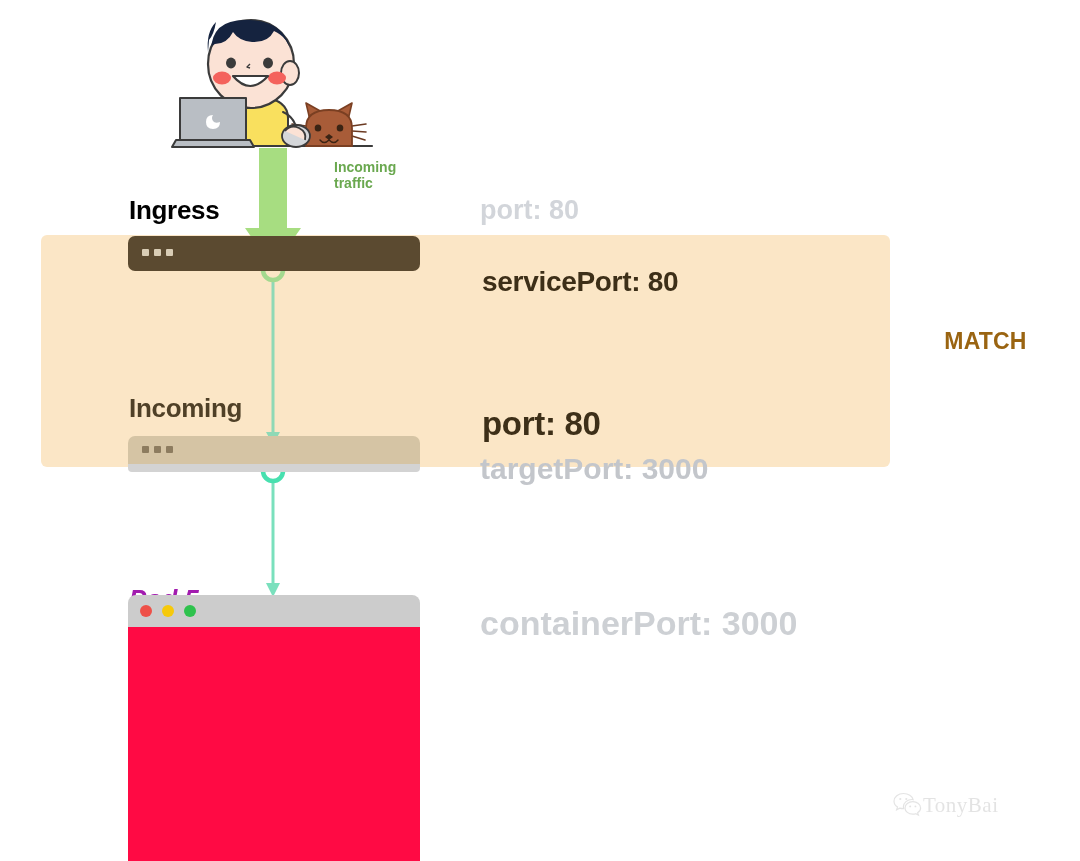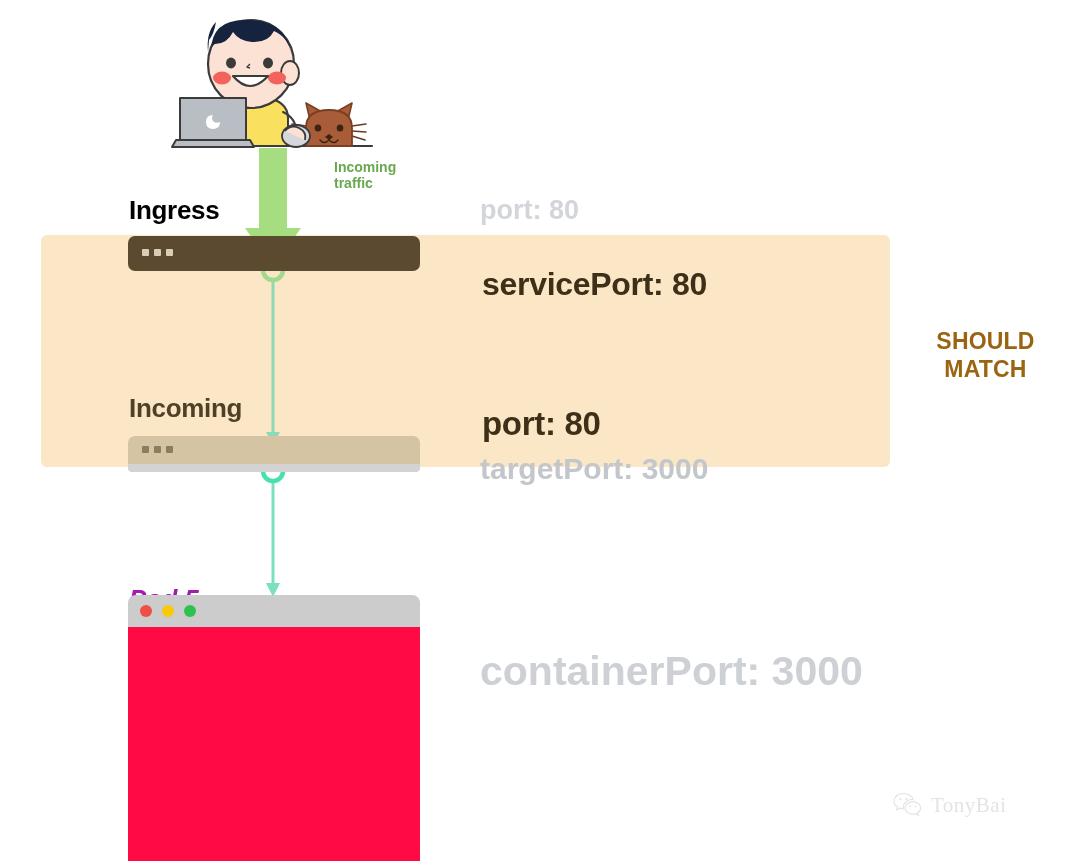--- a/index.html
+++ b/index.html
@@ -136,38 +136,38 @@
     font-weight: bold;
     text-align: center;
   }
   #txt-port-80-top {
     left: 480px; top: 195px;
     font-size: 27px;
     color: #d2d5da;
   }
   #txt-serviceport {
     left: 482px; top: 266px;
-    font-size: 32px;
+    font-size: 28px;
     color: #3d2f18;
     letter-spacing: -0.3px;
   }
   #txt-port-80-mid {
     left: 482px; top: 405px;
     font-size: 33px;
     color: #3d2f18;
     letter-spacing: -0.3px;
   }
   #txt-targetport {
     left: 480px; top: 452px;
     font-size: 30px;
     color: #c3c6cb;
   }
   #txt-containerport {
-    left: 480px; top: 648px;
-    font-size: 41px;
+    left: 480px; top: 604px;
+    font-size: 34px;
     color: #cdd0d4;
   }
 
   
   #should-match {
     position: absolute;
     left: 898px;
     top: 327px;
     width: 175px;
     text-align: center;
@@ -199,21 +199,20 @@
     pointer-events: none;
   }
 
   
   #watermark {
     position: absolute;
     left: 893px;
     top: 792px;
     display: flex;
     align-items: center;
-    gap: 8px;
     opacity: 0.5;
   }
   #watermark .wm-text {
     font-size: 21px;
     color: #c9c9c9;
     letter-spacing: 0.5px;
     font-family: "Liberation Serif", serif;
   }
 </style>
 </head>
@@ -337,21 +336,20 @@
   <div class="port-text" id="txt-port-80-mid">port: 80</div>
   <div class="port-text" id="txt-targetport">targetPort: 3000</div>
   <div class="port-text" id="txt-containerport">containerPort: 3000</div>
 
   <div id="incoming-traffic">
     <div>Incoming</div>
     <div>traffic</div>
   </div>
 
   <div id="should-match">
-    <div>SHOULD</div>
     <div>MATCH</div>
   </div>
 
   <div id="watermark">
     <svg width="30" height="26" viewBox="0 0 30 26">
       <path d="M10.5 1.5C5.2 1.5 1 5 1 9.2c0 2.4 1.4 4.5 3.5 5.9l-.9 2.7 3.1-1.6c1.1.3 2.2.5 3.4.5h.6c-.2-.6-.3-1.3-.3-2 0-4 3.9-7.2 8.7-7.2.3 0 .7 0 1 .1C19.3 4.1 15.4 1.5 10.5 1.5z" fill="none" stroke="#c9c9c9" stroke-width="1.2"></path>
       <circle cx="7.3" cy="7" r="1.1" fill="#c9c9c9"></circle>
       <circle cx="13.3" cy="7" r="1.1" fill="#c9c9c9"></circle>
       <path d="M19.8 9.6c-4.3 0-7.8 2.8-7.8 6.3 0 3.5 3.5 6.3 7.8 6.3 1 0 2-.2 2.9-.5l2.7 1.4-.8-2.3c1.8-1.2 3-3 3-4.9 0-3.5-3.5-6.3-7.8-6.3z" fill="none" stroke="#c9c9c9" stroke-width="1.2"></path>
       <circle cx="17.2" cy="14.4" r="0.95" fill="#c9c9c9"></circle>

